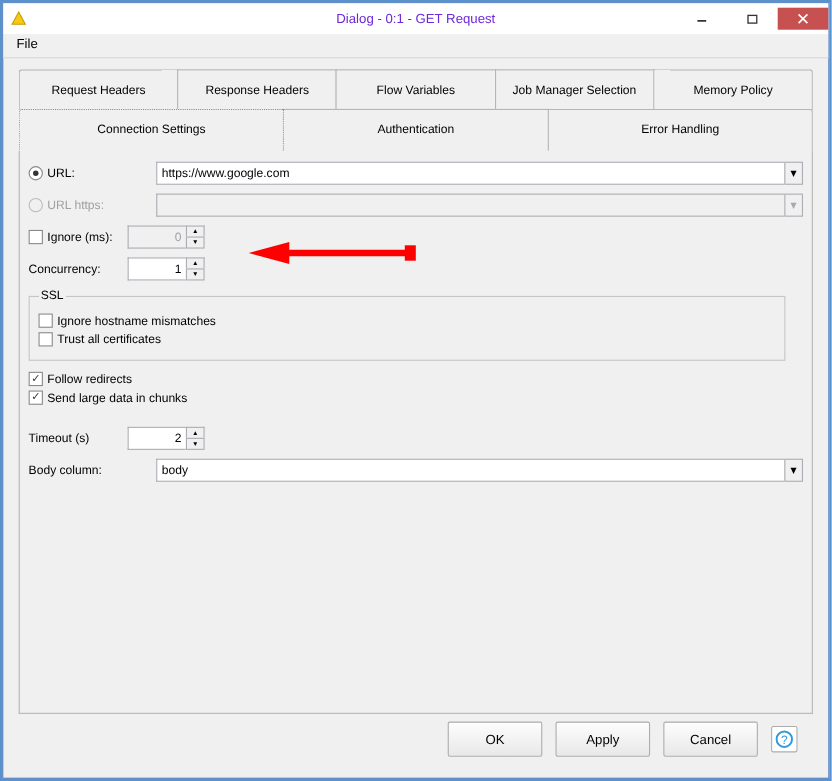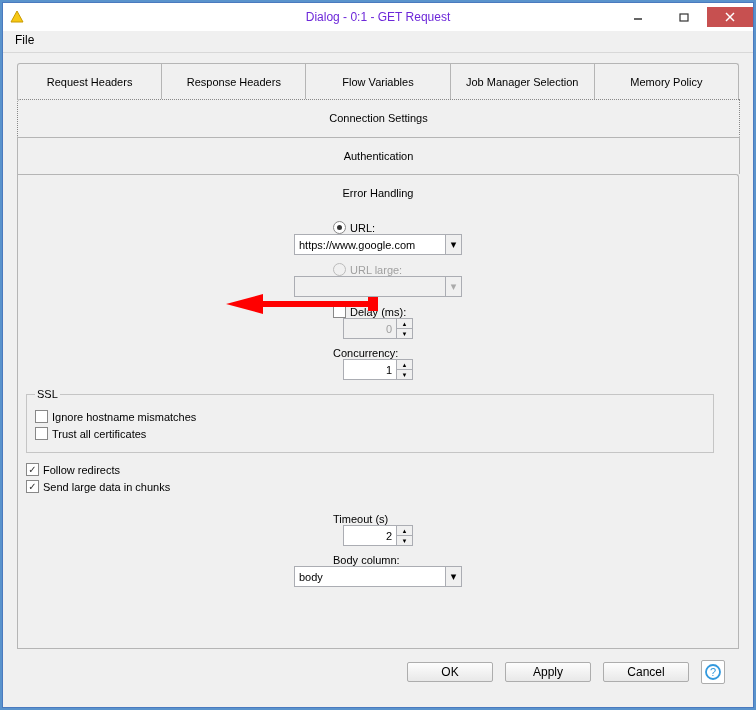--- a/index.html
+++ b/index.html
@@ -15,48 +15,48 @@
 .win-btn.close svg { stroke: #fff; }
 .menubar { height: 22px; background: #f0f0f0; padding: 0 6px; display: flex; border-bottom: 1px solid #d8d8d8; }
 .menubar-item { font-size: 12px; padding: 2px 6px; }
 .content { flex: 1; padding: 10px 14px 12px 14px; display: flex; flex-direction: column; }
 .tabrow { display: flex; }
 .tab { flex: 1; text-align: center; font-size: 11px; padding: 12px 4px; background: #f0f0f0; border: 1px solid #b5b5b5; border-bottom: none; margin-right: -1px; }
 .tab:first-child { border-top-left-radius: 3px; }
 .tab:last-child { border-top-right-radius: 3px; margin-right: 0; }
 .tab.active { background: #f0f0f0; border: 1px dotted #888; border-bottom: 1px solid #f0f0f0; position: relative; z-index: 2; }
 .tabrow2 .tab.active { border-bottom: 1px solid #f0f0f0; }
-.tabrow2 { margin-top: -1px; flex-direction: column; }
+.tabrow2 { margin-top: -1px; }
 .panel { flex: 1; border: 1px solid #b5b5b5; border-top: none; padding: 10px 8px; position: relative; }
-.row { display: flex; align-items: center; margin-bottom: 8px; font-size: 11px; flex-direction: column; }
+.row { display: flex; align-items: center; margin-bottom: 8px; font-size: 11px; }
 .row label, .row .lbl { width: 90px; display: flex; align-items: center; }
 .row .lbl.disabled { color: #a0a0a0; }
 input[type="text"], select.combo { height: 21px; font-size: 11px; padding: 1px 4px; border: 1px solid #abadb3; background: #fff; }
 input[type="text"].url { flex: 1; }
-.combo-dd { flex: 1; position: relative; display: flex; }
+.combo-dd { flex: 1; position: relative; display: flex; margin-left: 26px; }
 .combo-dd input { flex: 1; border-right: none; }
 .combo-dd .dd-btn { width: 17px; height: 21px; border: 1px solid #abadb3; background: #f0f0f0; display: flex; align-items: center; justify-content: center; }
 .combo-dd.disabled input, .combo-dd.disabled .dd-btn { background: #f0f0f0; color: #a0a0a0; }
 .spinner { width: 70px; display: flex; }
 .spinner input { width: 53px; text-align: right; border-right: none; }
 .spinner.disabled input { background: #f0f0f0; color: #a0a0a0; }
 .spin-btns { width: 17px; display: flex; flex-direction: column; }
 .spin-btn { flex: 1; border: 1px solid #abadb3; background: #f0f0f0; display: flex; align-items: center; justify-content: center; font-size: 6px; line-height: 1; }
 .spin-btn:first-child { border-bottom: none; }
 .radio, .checkbox { width: 13px; height: 13px; border: 1px solid #888; margin-right: 4px; display: inline-flex; align-items: center; justify-content: center; background: #fff; flex-shrink: 0; }
 .radio { border-radius: 50%; }
 .radio.checked::after { content: ""; width: 5px; height: 5px; background: #333; border-radius: 50%; }
 .radio.disabled, .checkbox.disabled { background: #f0f0f0; border-color: #bbb; }
 .checkbox.checked::after { content: "✓"; font-size: 10px; color: #333; line-height: 1; }
 fieldset.ssl { border: 1px solid #c5c5c5; padding: 6px 8px 8px 8px; margin: 4px 16px 10px 0; }
 fieldset.ssl legend { font-size: 11px; padding: 0 2px; }
 .check-row { display: flex; align-items: center; font-size: 11px; margin: 4px 0; }
 .arrow-annot { position: absolute; left: 200px; top: 78px; pointer-events: none; }
 .bottom-bar { height: 46px; display: flex; align-items: center; justify-content: flex-end; padding: 0 14px; gap: 12px; }
-.btn { width: 86px; height: 20px; font-size: 12px; border: 1px solid #adadad; background: linear-gradient(#fdfdfd,#e8e8e8); border-radius: 2px; display: flex; align-items: center; justify-content: center; }
+.btn { width: 86px; height: 32px; font-size: 12px; border: 1px solid #adadad; background: linear-gradient(#fdfdfd,#e8e8e8); border-radius: 2px; display: flex; align-items: center; justify-content: center; }
 .help-btn { width: 24px; height: 24px; border: 1px solid #adadad; background: #fff; display: flex; align-items: center; justify-content: center; border-radius: 2px; }
 .help-btn svg circle { stroke: #3399dd; }
 </style>
 </head>
 <body>
 
 <div class="window">
   <div class="titlebar">
     <span class="titlebar-icon">
       <svg width="16" height="16" viewBox="0 0 16 16">
@@ -113,34 +113,34 @@
           <input type="text" class="url" value="https://www.google.com" style="">
           <div class="dd-btn">
               <span>▾</span>
             </div>
         </div>
       </div>
 
       <div class="row">
         <span class="lbl disabled">
           <span class="radio disabled"></span>
-          <span>URL large:</span>
+          <span>URL https:</span>
         </span>
         <div class="combo-dd disabled">
           <input type="text" disabled="" value="" style="">
           <div class="dd-btn">
               <span style="color:#aaa">▾</span>
             </div>
         </div>
       </div>
 
       <div class="row">
         <span class="lbl">
           <span class="checkbox"></span>
-          <span>Delay (ms):</span>
+          <span>Ignore (ms):</span>
         </span>
         <div class="spinner disabled">
           <input type="text" disabled="" value="0" style="">
           <div class="spin-btns">
             <div class="spin-btn">▲</div>
             <div class="spin-btn">▼</div>
           </div>
         </div>
       </div>
 

